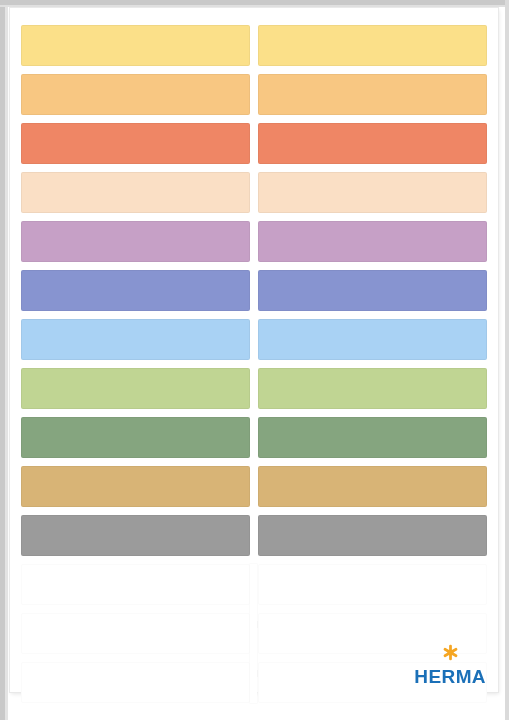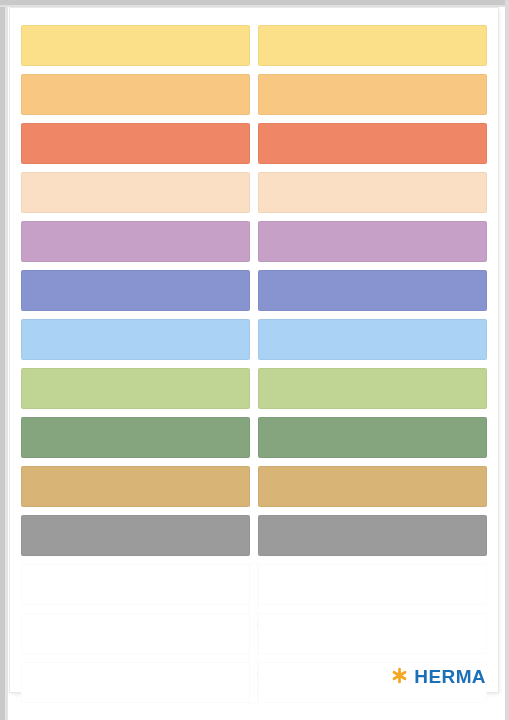--- a/index.html
+++ b/index.html
@@ -99,21 +99,23 @@
     background: #ffffff;
     box-shadow: 0 0 0 0.5px #f7f7f7;
   }
 
   
   #brand {
     position: absolute;
     right: 12px;
     bottom: 6px;
     display: flex;
+    align-items: center;
     gap: 6px;
+    flex-direction: column;
   }
   #brand-mark {
     width: 17px;
     height: 17px;
     display: block;
   }
   #brand-text {
     font-family: "Liberation Sans", sans-serif;
     font-weight: bold;
     font-size: 19px;

